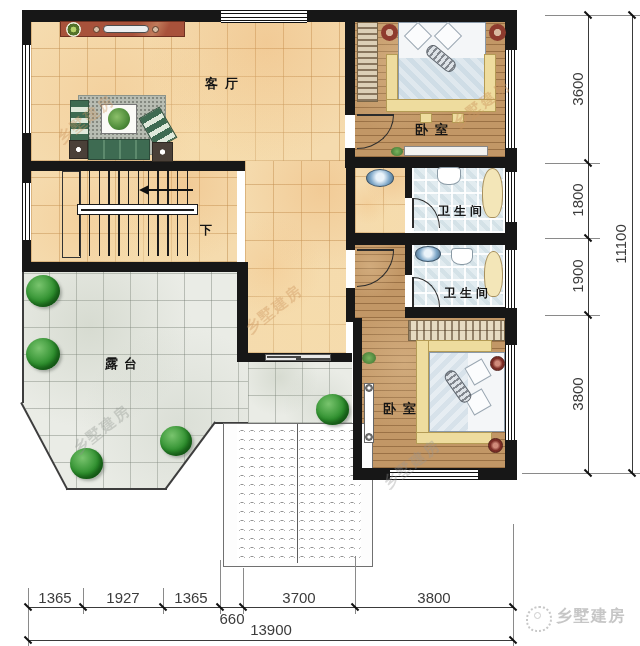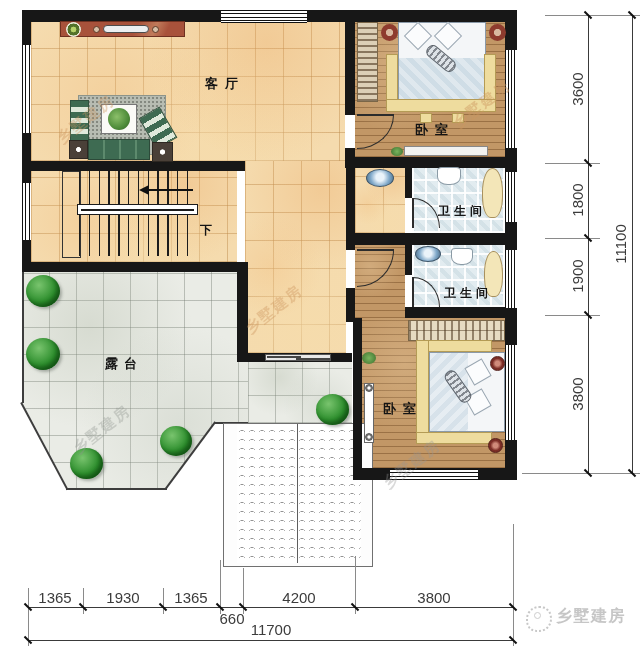--- a/index.html
+++ b/index.html
@@ -229,26 +229,26 @@
   <div class="tk" style="left:28px;top:607px;"></div>
   <div class="tk" style="left:83px;top:607px;"></div>
   <div class="tk" style="left:163px;top:607px;"></div>
   <div class="tk" style="left:220px;top:607px;"></div>
   <div class="tk" style="left:243px;top:607px;"></div>
   <div class="tk" style="left:355px;top:607px;"></div>
   <div class="tk" style="left:513px;top:607px;"></div>
   <div class="tk" style="left:28px;top:640px;"></div>
   <div class="tk" style="left:513px;top:640px;"></div>
   <span class="dn" style="left:55px;top:589px;">1365</span>
-  <span class="dn" style="left:123px;top:589px;">1930</span>
+  <span class="dn" style="left:123px;top:589px;">1927</span>
   <span class="dn" style="left:191px;top:589px;">1365</span>
   <span class="dn" style="left:232px;top:610px;">660</span>
-  <span class="dn" style="left:299px;top:589px;">4200</span>
+  <span class="dn" style="left:299px;top:589px;">3700</span>
   <span class="dn" style="left:434px;top:589px;">3800</span>
-  <span class="dn" style="left:271px;top:621px;">11700</span>
+  <span class="dn" style="left:271px;top:621px;">13900</span>
 
   <div class="eline" style="left:545px;top:15px;width:95px;height:1px;"></div>
   <div class="eline" style="left:545px;top:163px;width:55px;height:1px;"></div>
   <div class="eline" style="left:545px;top:238px;width:55px;height:1px;"></div>
   <div class="eline" style="left:545px;top:315px;width:55px;height:1px;"></div>
   <div class="eline" style="left:522px;top:473px;width:118px;height:1px;"></div>
   <div class="dline" style="left:588px;top:15px;width:1px;height:458px;"></div>
   <div class="dline" style="left:632px;top:15px;width:1px;height:458px;"></div>
   <div class="tk" style="left:588px;top:15px;"></div>
   <div class="tk" style="left:588px;top:163px;"></div>

